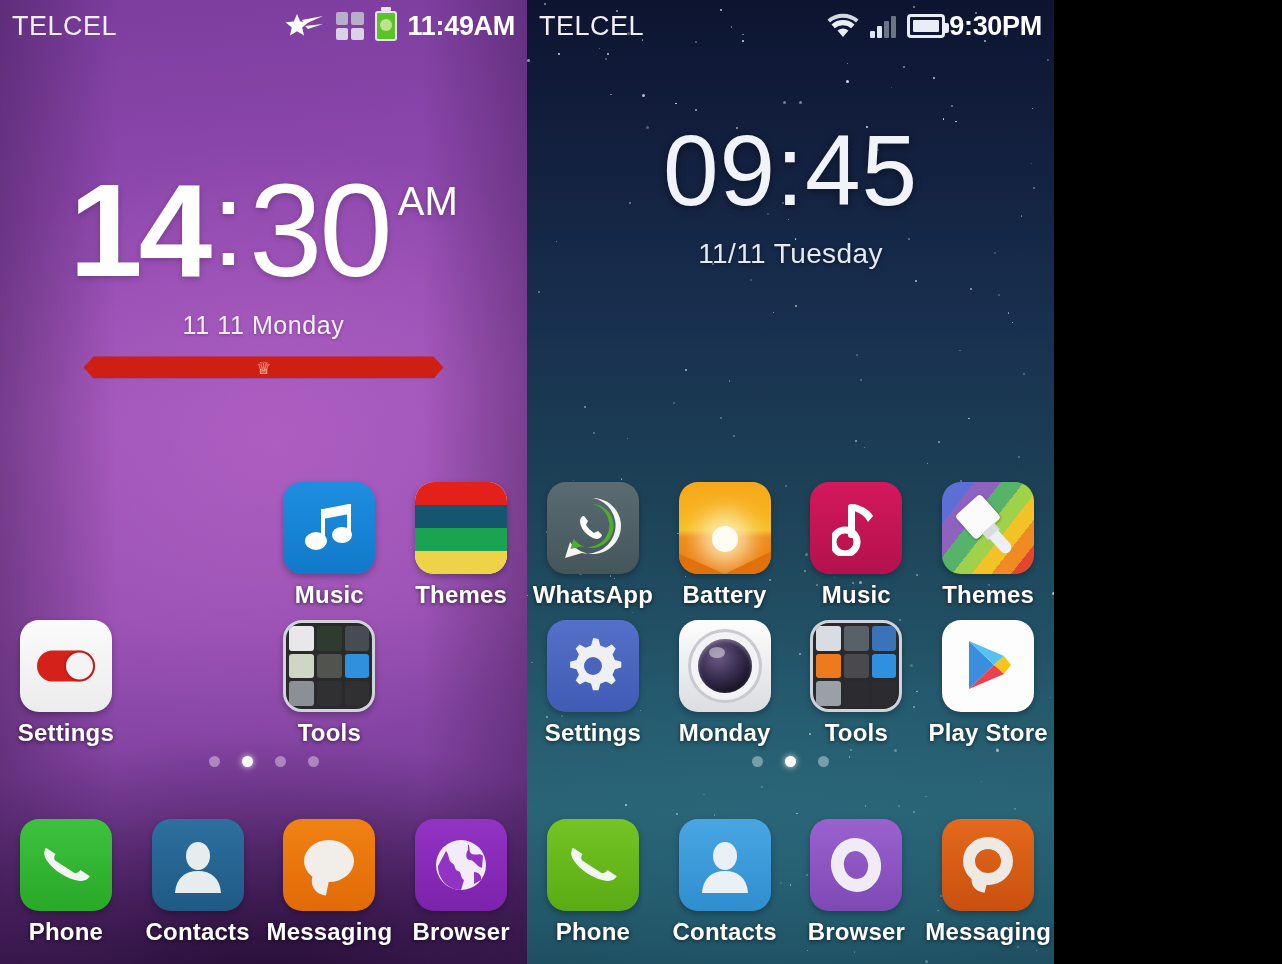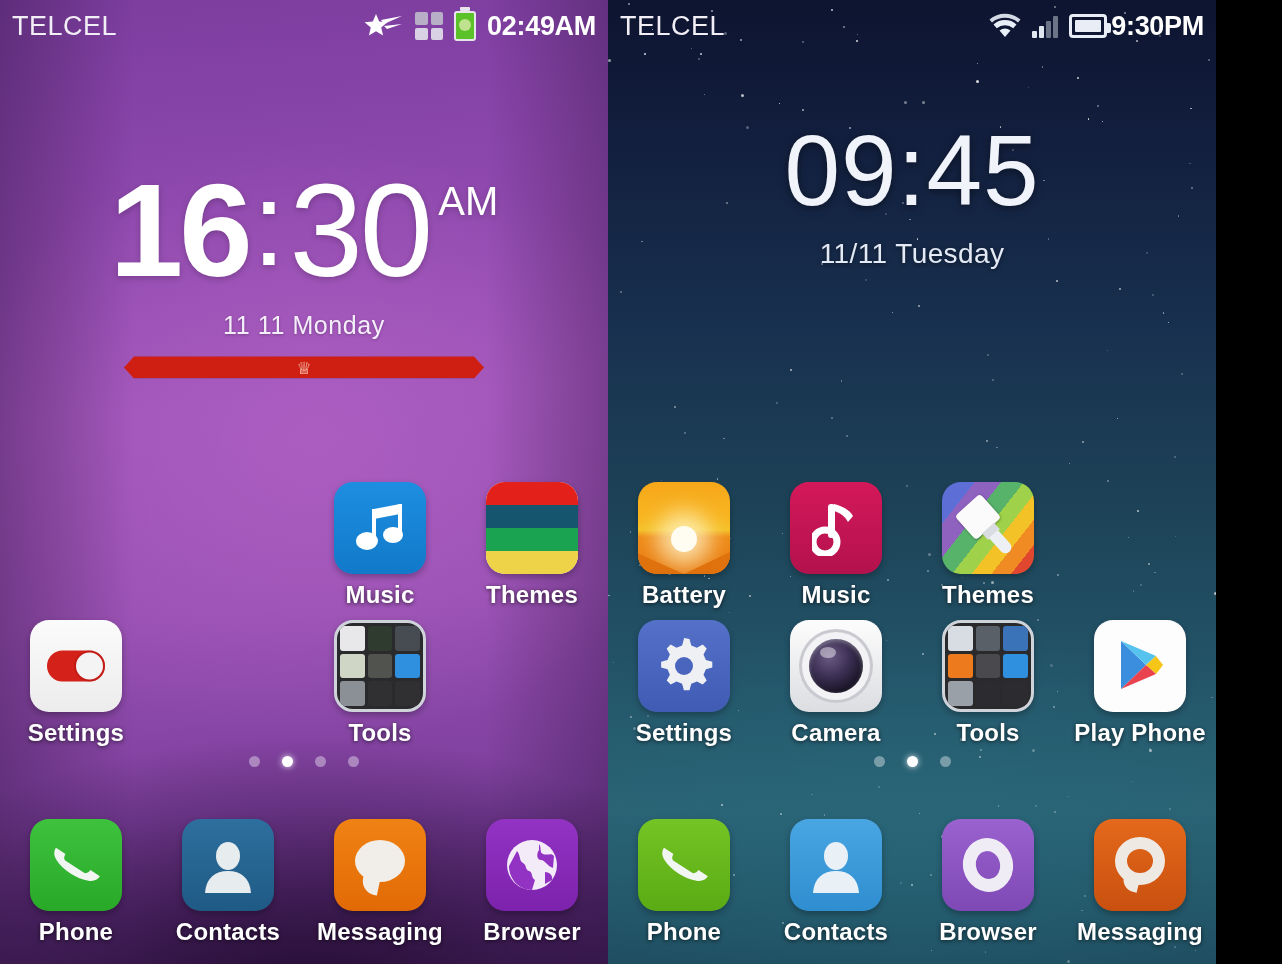--- a/index.html
+++ b/index.html
@@ -1,18 +1,18 @@
 <!DOCTYPE html>
 <html><head>
 <meta charset="utf-8">
 <style>
   * { margin:0; padding:0; box-sizing:border-box; }
   html,body { width:1282px; height:964px; overflow:hidden; background:#000;
               font-family:"Liberation Sans", sans-serif; }
-  .stage { position:relative; width:1216px; height:964px; display:flex; }
+  .stage { position:relative; width:1054px; height:964px; display:flex; }
 
   .screen { position:relative; width:641px; height:964px; overflow:hidden; }
 
   
   .wall-purple {
     background:
       radial-gradient(ellipse 520px 420px at 52% 46%, rgba(185,105,200,.55), rgba(185,105,200,0) 72%),
       radial-gradient(ellipse 700px 380px at 50% 104%, rgba(32,10,45,.92), rgba(32,10,45,0) 70%),
       linear-gradient(175deg,#7b3d9e 0%, #8b46ab 18%, #9d52b8 42%, #974fb2 62%, #7c3f9c 82%, #4c2468 100%);
   }
@@ -235,26 +235,26 @@
         <span class="grid-icon">
           <span></span>
             <span></span>
             <span></span>
             <span></span>
         </span>
         <span class="batt-green">
             <i></i>
           </span>
       </div>
-      <div class="sb-time" style="margin-left:11px">02:49AM</div>
+      <div class="sb-time" style="margin-left:11px">11:49AM</div>
     </div>
 
     <div class="clock-l">
       <div class="time">
-        <span class="hh">16</span>
+        <span class="hh">14</span>
         <span class="cc">:</span>
         <span class="mm">30</span>
         <span class="mer">AM</span>
       </div>
       <div class="date">11 11  Monday</div>
       <div class="ribbon">
         <span class="crown">♕</span>
       </div>
     </div>
 
@@ -571,20 +571,30 @@
       <div class="sb-time" style="margin-left:4px">9:30PM</div>
     </div>
 
     <div class="clock-r">
       <div class="time">09:45</div>
       <div class="date">11/11 Tuesday</div>
     </div>
 
     <div class="grid" style="top:482px">
       <div class="cell">
+        <div class="ico i-whatsapp">
+          <svg class="wa" viewBox="0 0 66 66">
+            <path d="M33 3 A28 28 0 1 1 10 47 L5 63 L22 58 A28 28 0 0 0 33 3 Z" fill="#f4f4f2"></path>
+            <path d="M33 9 A22 22 0 1 1 13.5 43.5 L10.5 54 L21.5 51.5 A22 22 0 0 0 33 9 Z" fill="#4caf2e"></path>
+            <path d="M24 21 C22 21 20 23 20 26 C20 34 28 42 36 44 C39 44 42 42 42 40 L38 36 L34 38 C31 36 28 33 26 30 L28 26 Z" fill="#fff"></path>
+          </svg>
+        </div>
+        <div class="lbl">WhatsApp</div>
+      </div>
+      <div class="cell">
         <div class="ico i-gallery">
           <span class="sun"></span>
           <span class="hill"></span>
         </div>
         <div class="lbl">Battery</div>
       </div>
       <div class="cell">
         <div class="ico i-music-red">
           <svg class="note-r" viewBox="0 0 48 56">
             <path d="M22 4 C30 6 38 10 41 16 L36 22 C33 16 28 13 22 11 Z" fill="#fff"></path>
@@ -613,21 +623,21 @@
             <path d="M30 2 l5.5 1 1.8 6.4 5.6 2.4 5.8-3.2 4 4 -3.2 5.8 2.4 5.6 6.4 1.8 0 5.6 -6.4 1.8 -2.4 5.6 3.2 5.8 -4 4 -5.8-3.2 -5.6 2.4 -1.8 6.4 -5.6 0 -1.8-6.4 -5.6-2.4 -5.8 3.2 -4-4 3.2-5.8 -2.4-5.6 -6.4-1.8 0-5.6 6.4-1.8 2.4-5.6 -3.2-5.8 4-4 5.8 3.2 5.6-2.4 1.8-6.4 Z" fill="#eef0f3"></path>
             <circle cx="30" cy="30" r="9" fill="#4a65be"></circle>
           </svg>
         </div>
         <div class="lbl">Settings</div>
       </div>
       <div class="cell">
         <div class="ico i-camera">
           <span class="lens"></span>
         </div>
-        <div class="lbl">Camera</div>
+        <div class="lbl">Monday</div>
       </div>
       <div class="cell">
         <div class="ico i-tools">
           <span style="background:#d8dde3"></span>
             <span style="background:#5a6068"></span>
             <span style="background:#3a73b8"></span>
           <span style="background:#ee7a1e"></span>
             <span style="background:#4a4a4e"></span>
             <span style="background:#2f90e0"></span>
           <span style="background:#9aa0a8"></span>
@@ -638,21 +648,21 @@
       </div>
       <div class="cell">
         <div class="ico i-play">
           <svg class="play-tri" viewBox="0 0 48 54">
             <path d="M5 2 L30 26 L5 50 Z" fill="#3b8ede"></path>
             <path d="M5 2 L30 26 L40 17 Z" fill="#55c3ee"></path>
             <path d="M30 26 L40 17 L47 26 L40 35 Z" fill="#f5c518"></path>
             <path d="M5 50 L30 26 L40 35 Z" fill="#e8434e"></path>
           </svg>
         </div>
-        <div class="lbl">Play Phone</div>
+        <div class="lbl">Play Store</div>
       </div>
     </div>
 
     <div class="dots" style="top:756px">
       <b></b>
       <b class="on"></b>
       <b></b>
     </div>
 
     <div class="dock">

